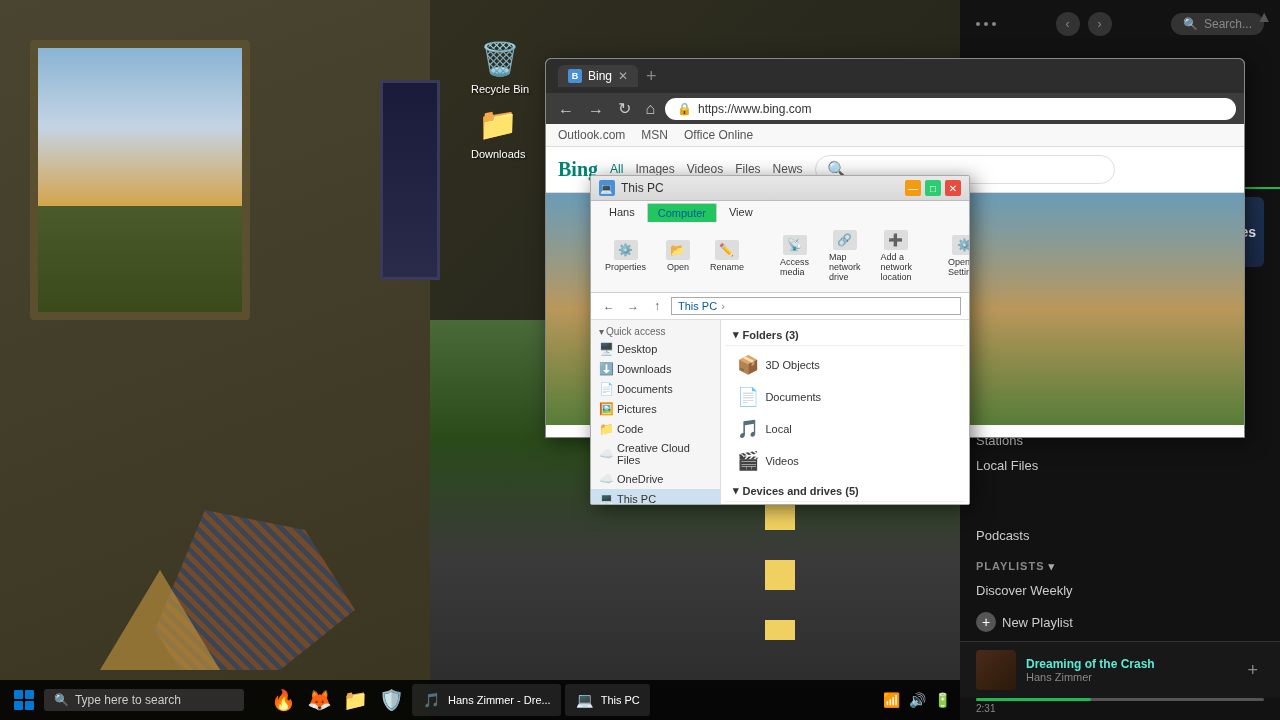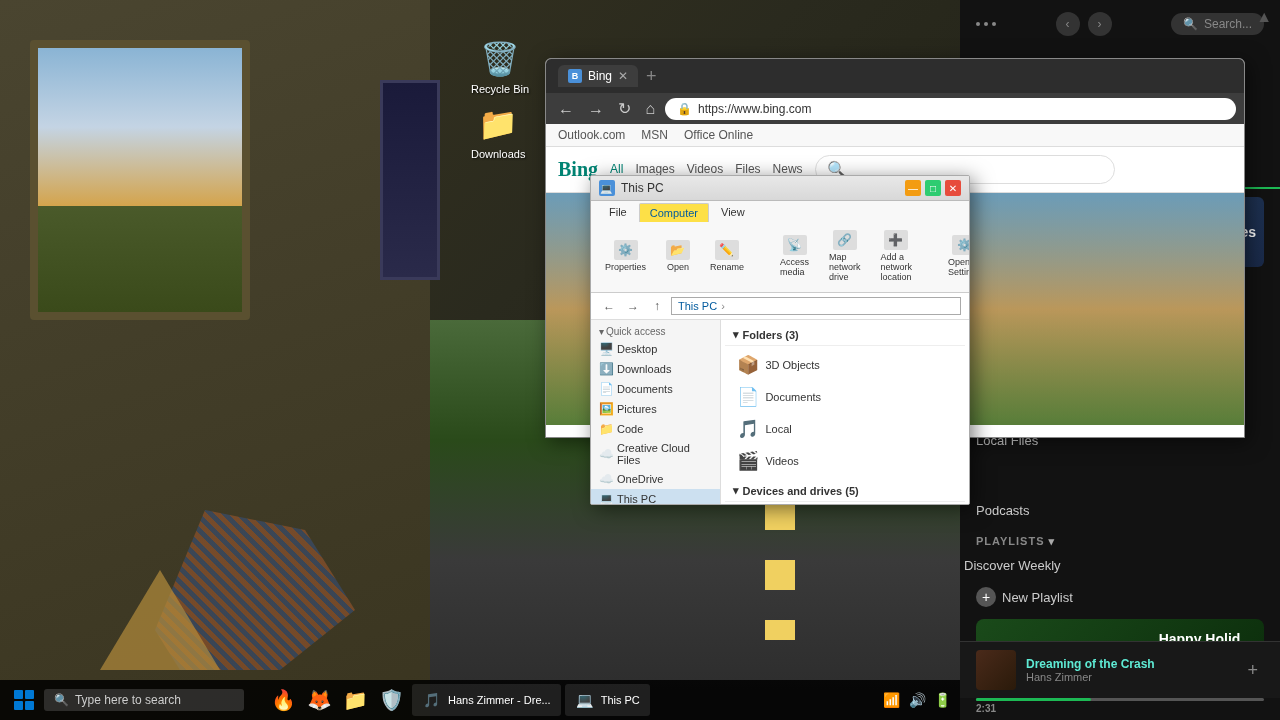--- a/index.html
+++ b/index.html
@@ -238,21 +238,21 @@
     .section-label {
       font-size: 11px;
       font-weight: 700;
       color: #888;
       letter-spacing: 1px;
       text-transform: uppercase;
       padding: 12px 16px 4px;
     }
 
     .playlist-item {
-      padding: 6px 4px;
+      padding: 6px 16px;
       color: #ccc;
       font-size: 13px;
       cursor: pointer;
       display: flex;
       align-items: center;
       gap: 8px;
     }
 
     .new-playlist-btn {
       display: flex;
@@ -343,21 +343,20 @@
 
     .add-btn {
       color: #888;
       font-size: 18px;
       cursor: pointer;
       padding: 2px 6px;
     }
 
     .progress-area {
       padding: 0 16px 4px;
-      font-weight: bold;
     }
 
     .progress-time {
       display: flex;
       justify-content: space-between;
       font-size: 10px;
       color: #888;
       padding: 2px 0;
     }
 
@@ -449,21 +448,21 @@
 
     .ribbon-tab {
       padding: 3px 10px;
       font-size: 11px;
       color: #333;
       cursor: pointer;
       border-radius: 2px 2px 0 0;
     }
 
     .ribbon-tab.active {
-      background: #fde047;
+      background: #22c55e;
       border: 1px solid #ccc;
       border-bottom: none;
       color: #005a9e;
     }
 
     .ribbon-content {
       display: flex;
       align-items: center;
       gap: 8px;
       padding: 4px 0;
@@ -973,21 +972,21 @@
     <span class="explorer-title">This PC</span>
     <div class="explorer-controls">
       <div class="explorer-btn min">—</div>
       <div class="explorer-btn max">□</div>
       <div class="explorer-btn close">✕</div>
     </div>
   </div>
 
   <div class="explorer-ribbon">
     <div class="ribbon-tabs">
-      <div class="ribbon-tab">File</div>
+      <div class="ribbon-tab">Hans</div>
       <div class="ribbon-tab active">Computer</div>
       <div class="ribbon-tab">View</div>
     </div>
     <div class="ribbon-content">
       <div class="ribbon-btn">
         <div class="ribbon-btn-icon">⚙️</div>
         <span>Properties</span>
       </div>
       <div class="ribbon-btn">
         <div class="ribbon-btn-icon">📂</div>
@@ -1152,20 +1151,23 @@
     <div class="sidebar-item" style="padding: 5px 16px;">
       <span>Songs</span>
     </div>
     <div class="sidebar-item" style="padding: 5px 16px;">
       <span>Albums</span>
     </div>
     <div class="sidebar-item" style="padding: 5px 16px;">
       <span>Artists</span>
     </div>
     <div class="sidebar-item" style="padding: 5px 16px;">
+      <span>Stations</span>
+    </div>
+    <div class="sidebar-item" style="padding: 5px 16px;">
       <span>Local Files</span>
     </div>
     <div class="sidebar-item" style="padding: 5px 16px; margin-top: 45px;">
       <span>Podcasts</span>
     </div>
 
     <div class="section-label">
       <span>PLAYLISTS</span>
       <span style="margin-left: auto; cursor:pointer; color:#aaa;">▾</span>
     </div>

